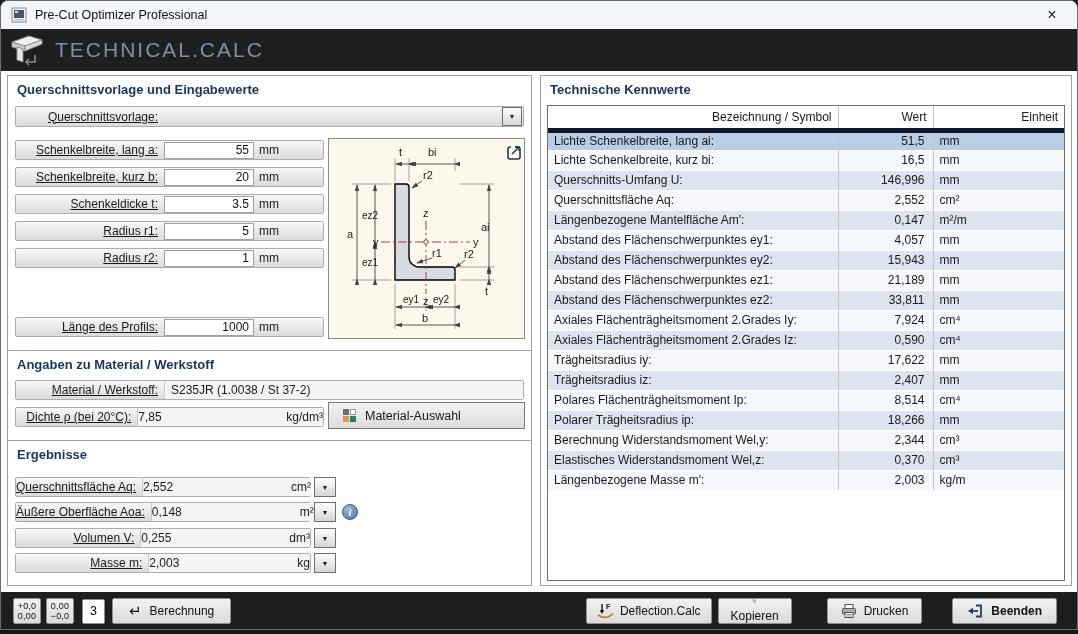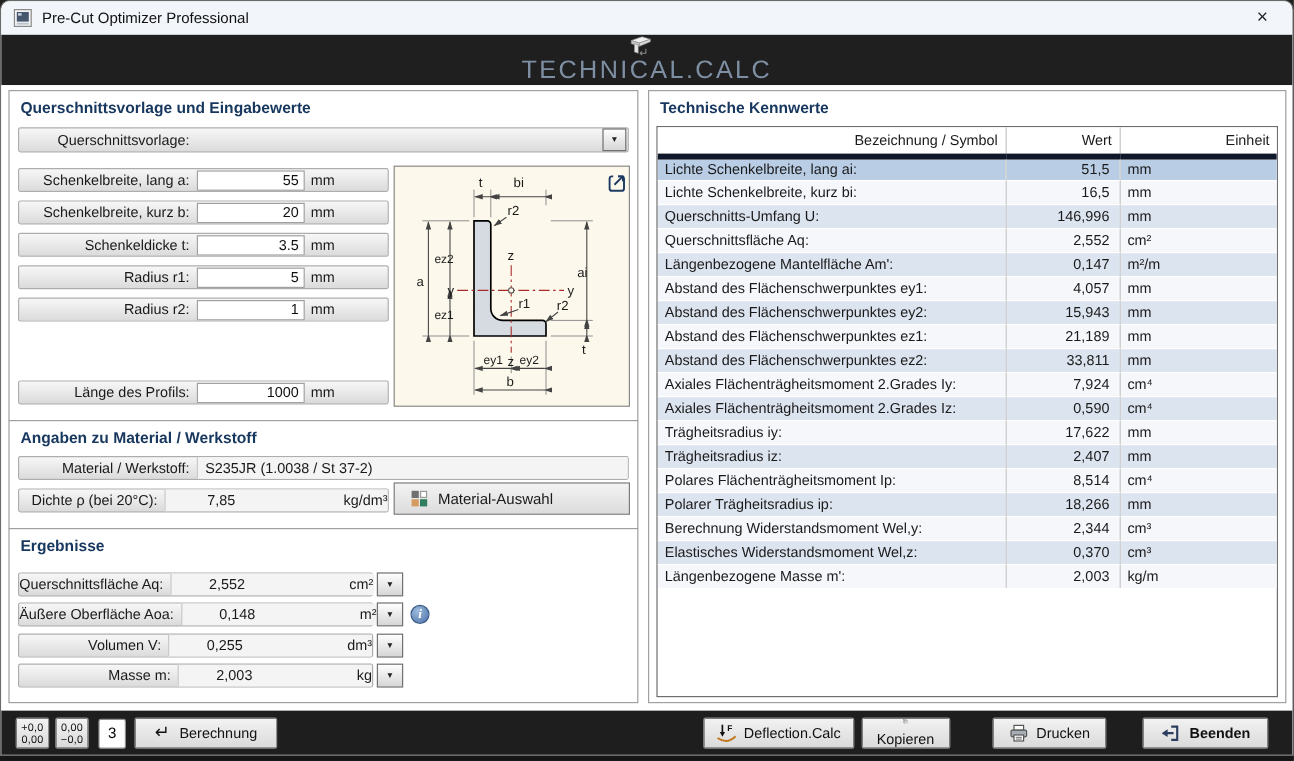--- a/index.html
+++ b/index.html
@@ -7,41 +7,41 @@
   .window { position:absolute; left:0; top:0; width:1078px; height:630px; border:1px solid #6b6b6b; border-radius:8px 8px 0 0; overflow:hidden; background:#fff; }
   .behind-strip { position:absolute; left:0; top:630px; width:1078px; height:4px; background:#161616; }
 
   
   .titlebar { height:28px; background:#f2f6fb; display:flex; align-items:center; padding:0 10px; }
   .app-icon { width:16px; height:16px; margin-right:8px; flex:0 0 auto; }
   .title-text { font-size:12.5px; color:#111; }
   .close-btn { margin-left:auto; width:30px; text-align:center; font-size:16px; color:#222; cursor:default; line-height:28px; }
 
   
-  .brandbar { height:42px; background:#1f1f1f; display:flex; align-items:center; padding:0 8px;flex-direction:column; }
+  .brandbar { height:42px; background:#1f1f1f; display:flex; align-items:center; padding:0 8px; }
   .brand-logo { width:36px; height:34px; margin-right:10px; }
   .brand-name { font-size:21px; letter-spacing:2px; color:#7e8fa3; }
 
   
   .content { position:relative; height:521px; background:#fff; }
   .group { position:absolute; background:#fff; border:1px solid #a0a0a0; }
   .g1 { left:6px; top:4px; width:525px; height:276px; }
   .g2 { left:6px; top:279px; width:525px; height:91px; }
   .g3 { left:6px; top:369px; width:525px; height:146px; }
   .g4 { left:539px; top:4px; width:532px; height:511px; }
   .g-title { position:absolute; left:9px; top:6px; font-size:13px; font-weight:bold; color:#17375e; }
 
   
   .frow { position:absolute; height:20px; display:flex; align-items:center;
           background:linear-gradient(#f7f7f7,#dbdbdb); border:1px solid #adadad; border-radius:2px; }
-  .flabel { width:148px; text-align:right; padding-right:6px; white-space:nowrap; }
+  .flabel { width:148px; text-align:right; padding-right:6px; white-space:nowrap;text-decoration:underline; }
   .fval { width:90px; height:17px; border:1px solid #a0a0a0; background:#fff; text-align:right; padding:0 4px; font:inherit; font-size:12px; color:#111; }
   .funit { padding-left:5px; }
   .vstrip { flex:1; align-self:stretch; background:#f4f4f4; border-left:1px solid #c9c9c9; display:flex; align-items:center; }
-  .vstrip .rvalue { width:92px; text-align:center; }
+  .vstrip .rvalue { width:92px; text-align:left; }
   .vstrip .runit { margin-left:8px;padding-left:48px; }
   .vstrip.wide { padding-left:6px; }
 
   .fields-stack { position:absolute; left:7px; top:64px; width:309px; }
   .fields-stack .frow { position:relative; margin-bottom:7px; width:309px; }
 
   .combo-row { left:7px; top:30px; width:509px; height:21px; }
   .combo-value { flex:1; align-self:stretch; background:#fafafa; display:flex; align-items:center; padding-left:8px; border-left:1px solid #cfcfcf; }
   .dd-btn { width:20px; height:19px; margin:0; background:linear-gradient(#fefefe,#d6d6d6); border:1px solid #707070; display:flex; align-items:center; justify-content:center; font-size:7px; color:#222; }
   .combo-row .dd-btn { margin-left:auto; margin-right:1px; }

